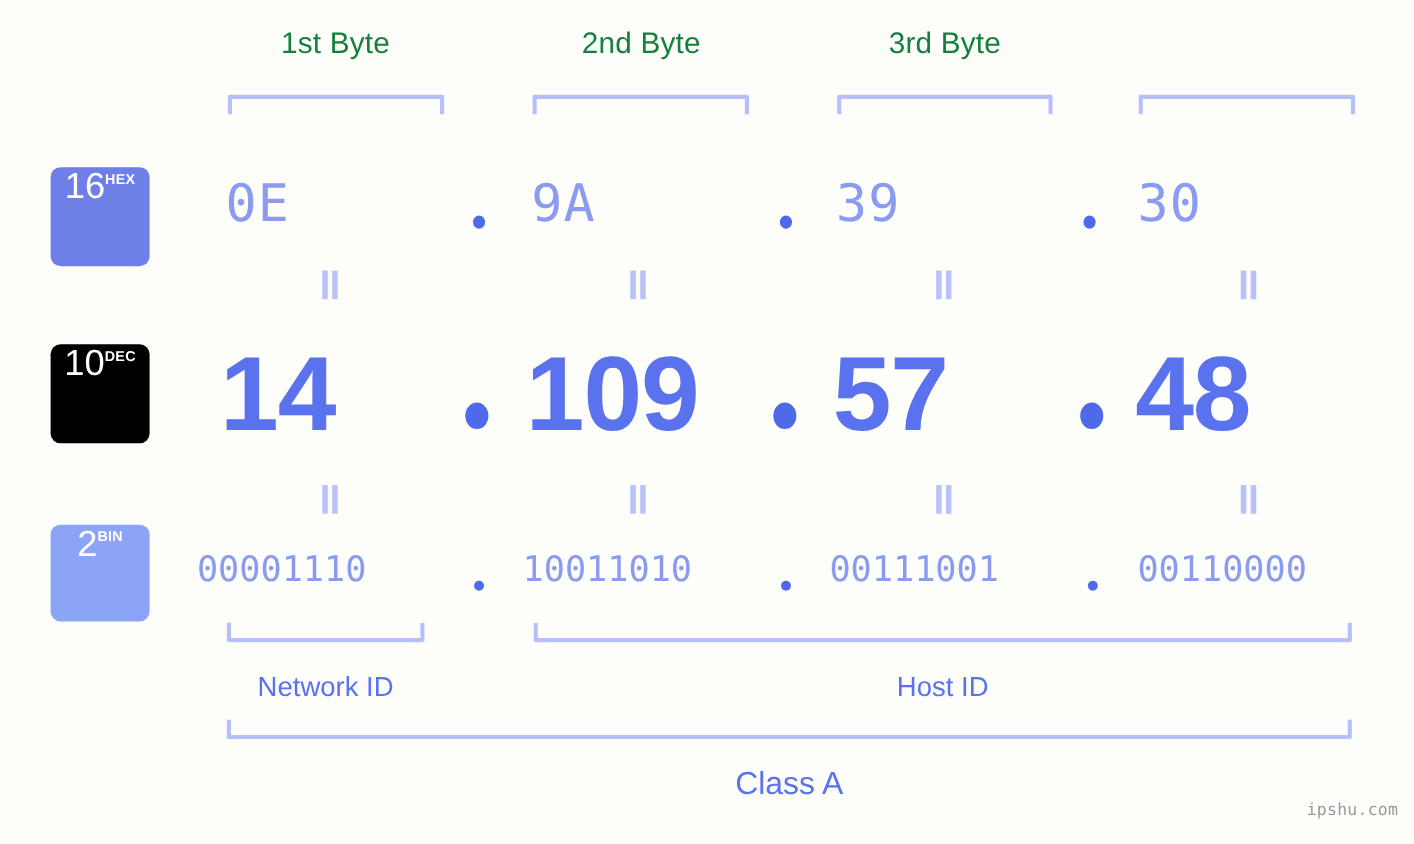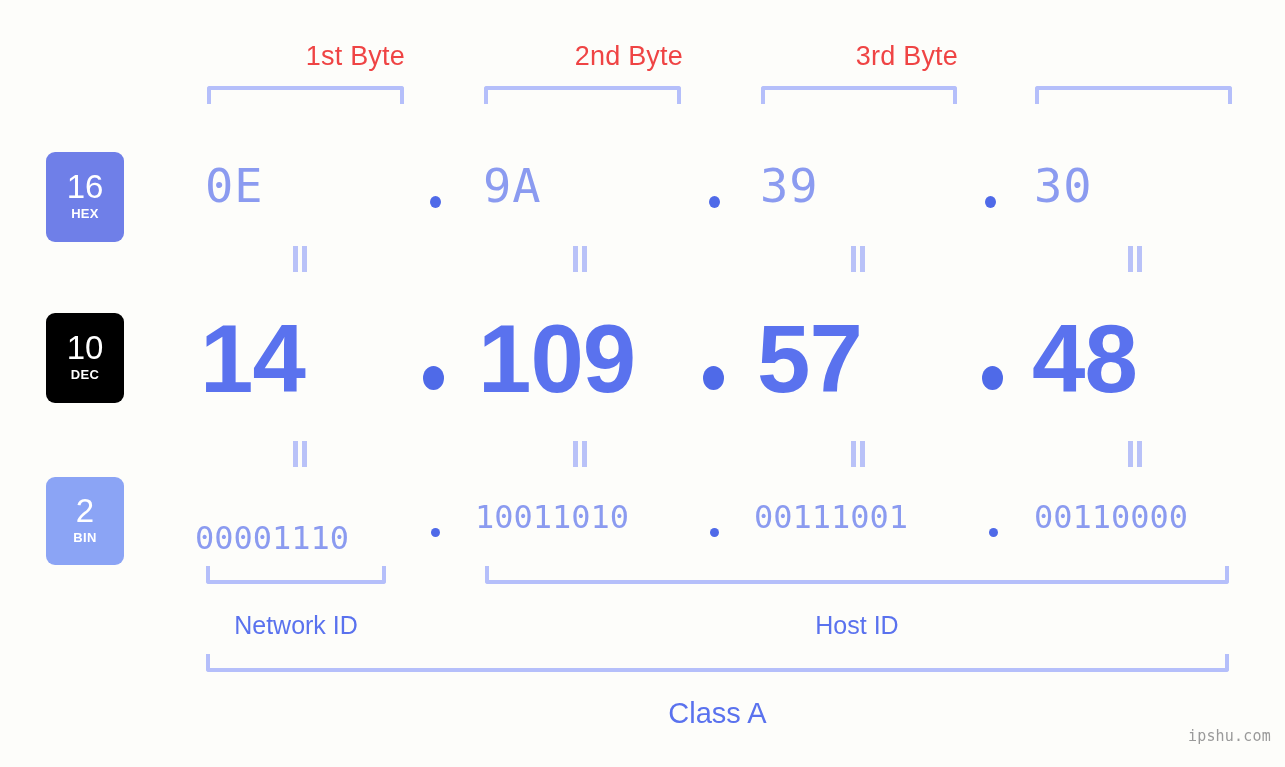--- a/index.html
+++ b/index.html
@@ -8,24 +8,24 @@
     background:#fdfdfa;
     font-family:"Liberation Sans", sans-serif;
     overflow:hidden;
     position:relative;
   }
   .stage{position:absolute;inset:0;}
 
   
   .byte-label{
     position:absolute;
-    top:41px;
-    text-align:right;
+    top:24px;
+    text-align:center;
     font-size:27px;
-    color:#ef4444;
+    color:#15803d;
     letter-spacing:.2px;
     white-space:nowrap;
     font-family:"Liberation Sans", sans-serif;
   }
 
   
   .bracket-top{
     position:absolute;
     height:18px;
     border-top:4px solid #b5bffa;
@@ -42,26 +42,25 @@
     border-left:4px solid #b5bffa;
     border-right:4px solid #b5bffa;
     border-radius:0 0 3px 3px;
     box-sizing:border-box;
   }
 
   
   .badge{
     position:absolute;
     left:46px;
-    width:78px;
+    width:90px;
     border-radius:9px;
     color:#ffffff;
     display:flex;
-    flex-direction:column;
-    align-items:center;
+    flex-direction:row;
     justify-content:center;
     box-sizing:border-box;
     font-family:"Liberation Sans", sans-serif;
   }
   .badge .num{
     font-size:33px;
     line-height:33px;
     font-weight:400;
   }
   .badge .nm{
@@ -235,21 +234,21 @@
     </div>
   <div class="eqv eq-dn" style="left:851px;">
       <i></i>
       <i></i>
     </div>
   <div class="eqv eq-dn" style="left:1128px;">
       <i></i>
       <i></i>
     </div>
 
-  <div class="cell bin-val" style="left:195px;width:200px;margin-top:21px;">00001110</div>
+  <div class="cell bin-val" style="left:179px;width:200px;">00001110</div>
   <div class="dot dot-bin" style="left:431px;"></div>
   <div class="cell bin-val" style="left:475px;width:200px;">10011010</div>
   <div class="dot dot-bin" style="left:710px;"></div>
   <div class="cell bin-val" style="left:754px;width:200px;">00111001</div>
   <div class="dot dot-bin" style="left:989px;"></div>
   <div class="cell bin-val" style="left:1034px;width:200px;">00110000</div>
 
   <div class="bracket-bottom" style="left:206px;top:566px;width:180px;"></div>
   <div class="bracket-bottom" style="left:485px;top:566px;width:744px;"></div>
 

